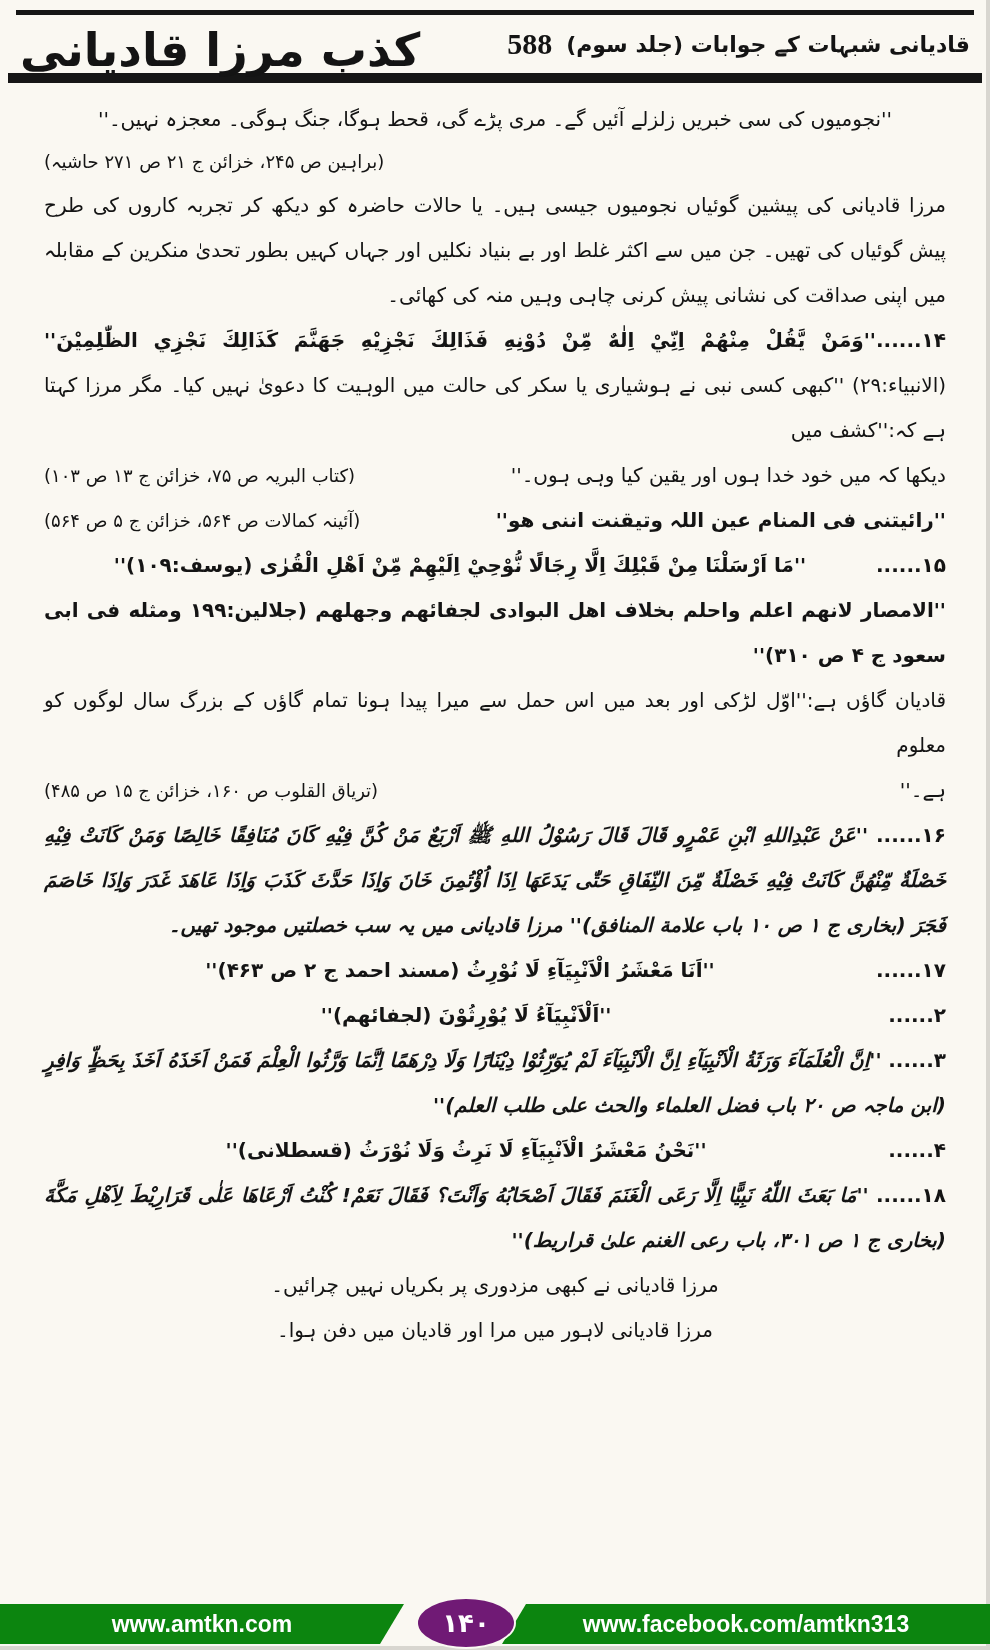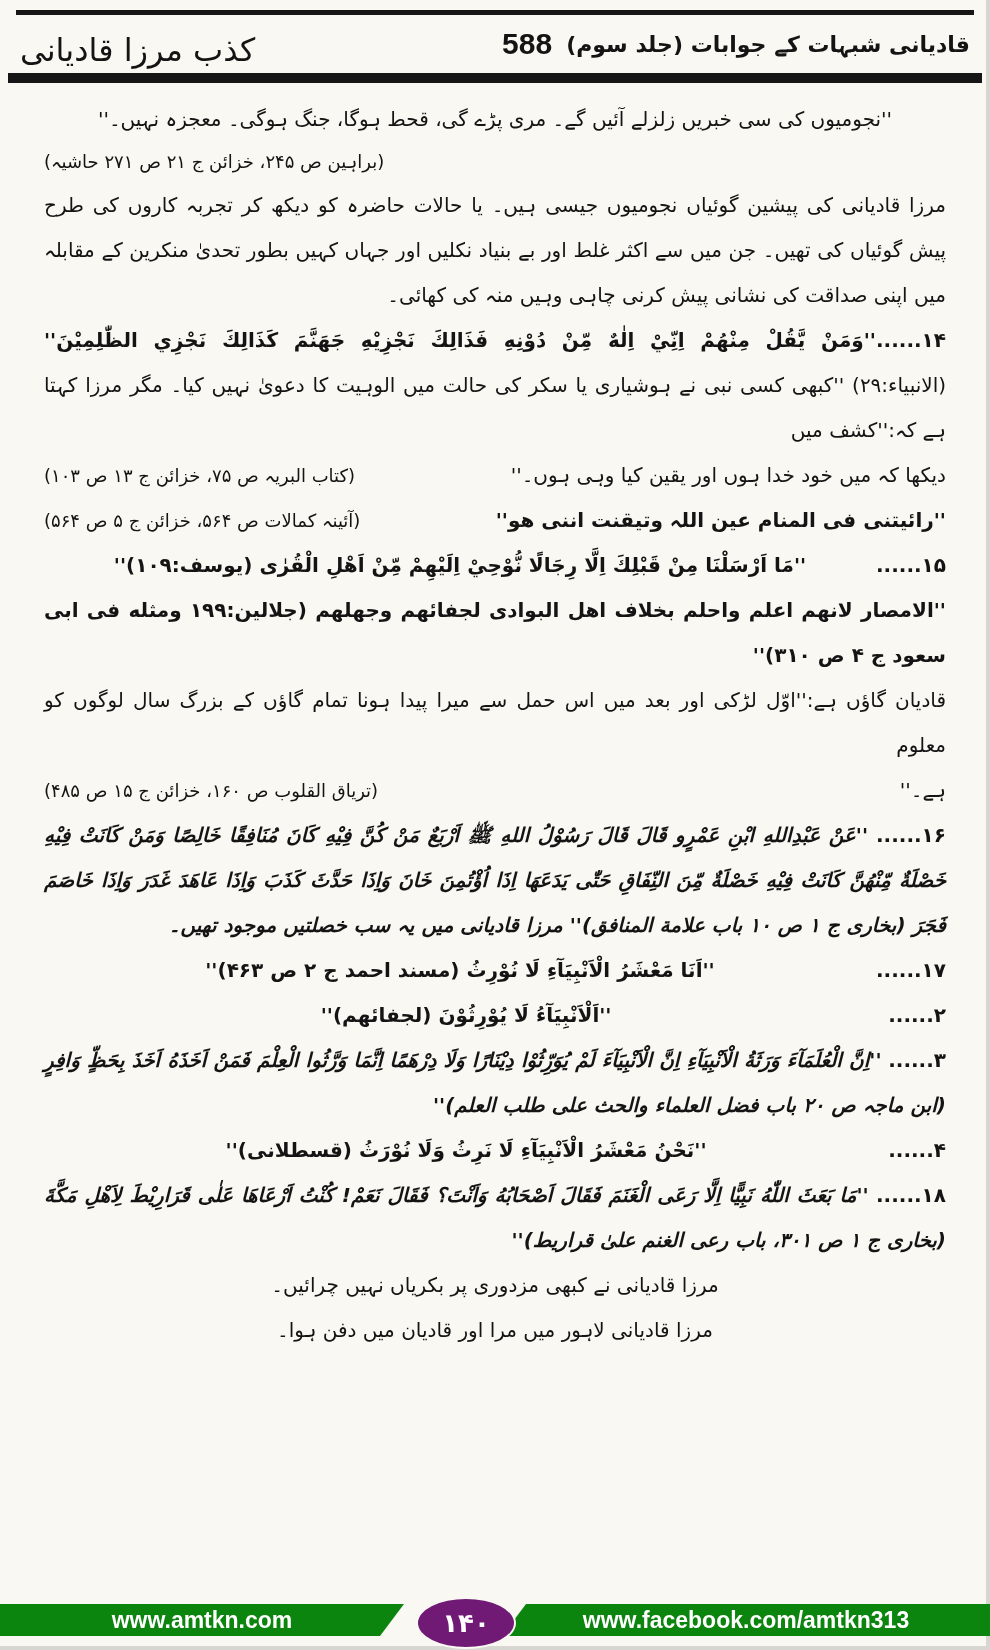--- a/index.html
+++ b/index.html
@@ -15,22 +15,22 @@
 
   
   .rule-thin{height:5px;background:#161616;margin:10px 16px 0 16px;}
   .rule-thick{height:10px;background:#161616;margin:2px 8px 0 8px;}
   .header-row{
     display:flex;direction:rtl;justify-content:space-between;align-items:center;
     padding:2px 20px 0 20px;height:54px;
   }
   .series{display:flex;direction:rtl;align-items:center;gap:14px;}
   .series-title{font-size:22px;font-weight:bold;white-space:nowrap;}
-  .hdr-page-num{font-size:30px;font-weight:bold;font-family:Liberation Sans, sans-serif;direction:ltr;}
-  .book-title{font-size:32px;font-weight:normal;white-space:nowrap;margin-top:12px;}
+  .hdr-page-num{font-size:30px;font-weight:bold;font-family:Liberation Serif, serif;direction:ltr;}
+  .book-title{font-size:46px;font-weight:bold;white-space:nowrap;margin-top:12px;}
 
   
   .content{
     direction:rtl;unicode-bidi:embed;
     padding:14px 44px 0 44px;
     font-size:20px;line-height:2.25;
     text-align:right;
   }
   .line{margin:0;}
   .q-center{text-align:center;}
@@ -45,21 +45,21 @@
   .pline .marker{display:inline;}
   .pline .txt{display:inline;font-style:italic;}
   .split{display:flex;direction:rtl;justify-content:space-between;align-items:baseline;}
   .split .txt{flex:0 1 auto;}
   .split .ref{flex:0 0 auto;font-size:18px;}
   .marker{font-weight:bold;white-space:nowrap;letter-spacing:1px;}
 
   
   .footer{position:absolute;left:0;right:0;bottom:6px;height:40px;}
   .bar{
-    position:absolute;top:0;height:32px;background:#0c850f;color:#ffffff;
+    position:absolute;top:0;height:40px;background:#0c850f;color:#ffffff;
     display:flex;align-items:center;justify-content:center;
     font-weight:bold;font-size:23px;font-family:"Liberation Sans",sans-serif;
     direction:ltr;
   }
   .bar-left{left:0;width:404px;clip-path:polygon(0 0,100% 0,calc(100% - 24px) 100%,0 100%);}
   .bar-right{right:0;width:488px;clip-path:polygon(24px 0,100% 0,100% 100%,0 100%);text-align:center;}
   .oval{
     position:absolute;left:418px;top:-5px;width:96px;height:48px;
     background:#701a75;border-radius:50%;
     color:#ffffff;display:flex;align-items:center;justify-content:center;

